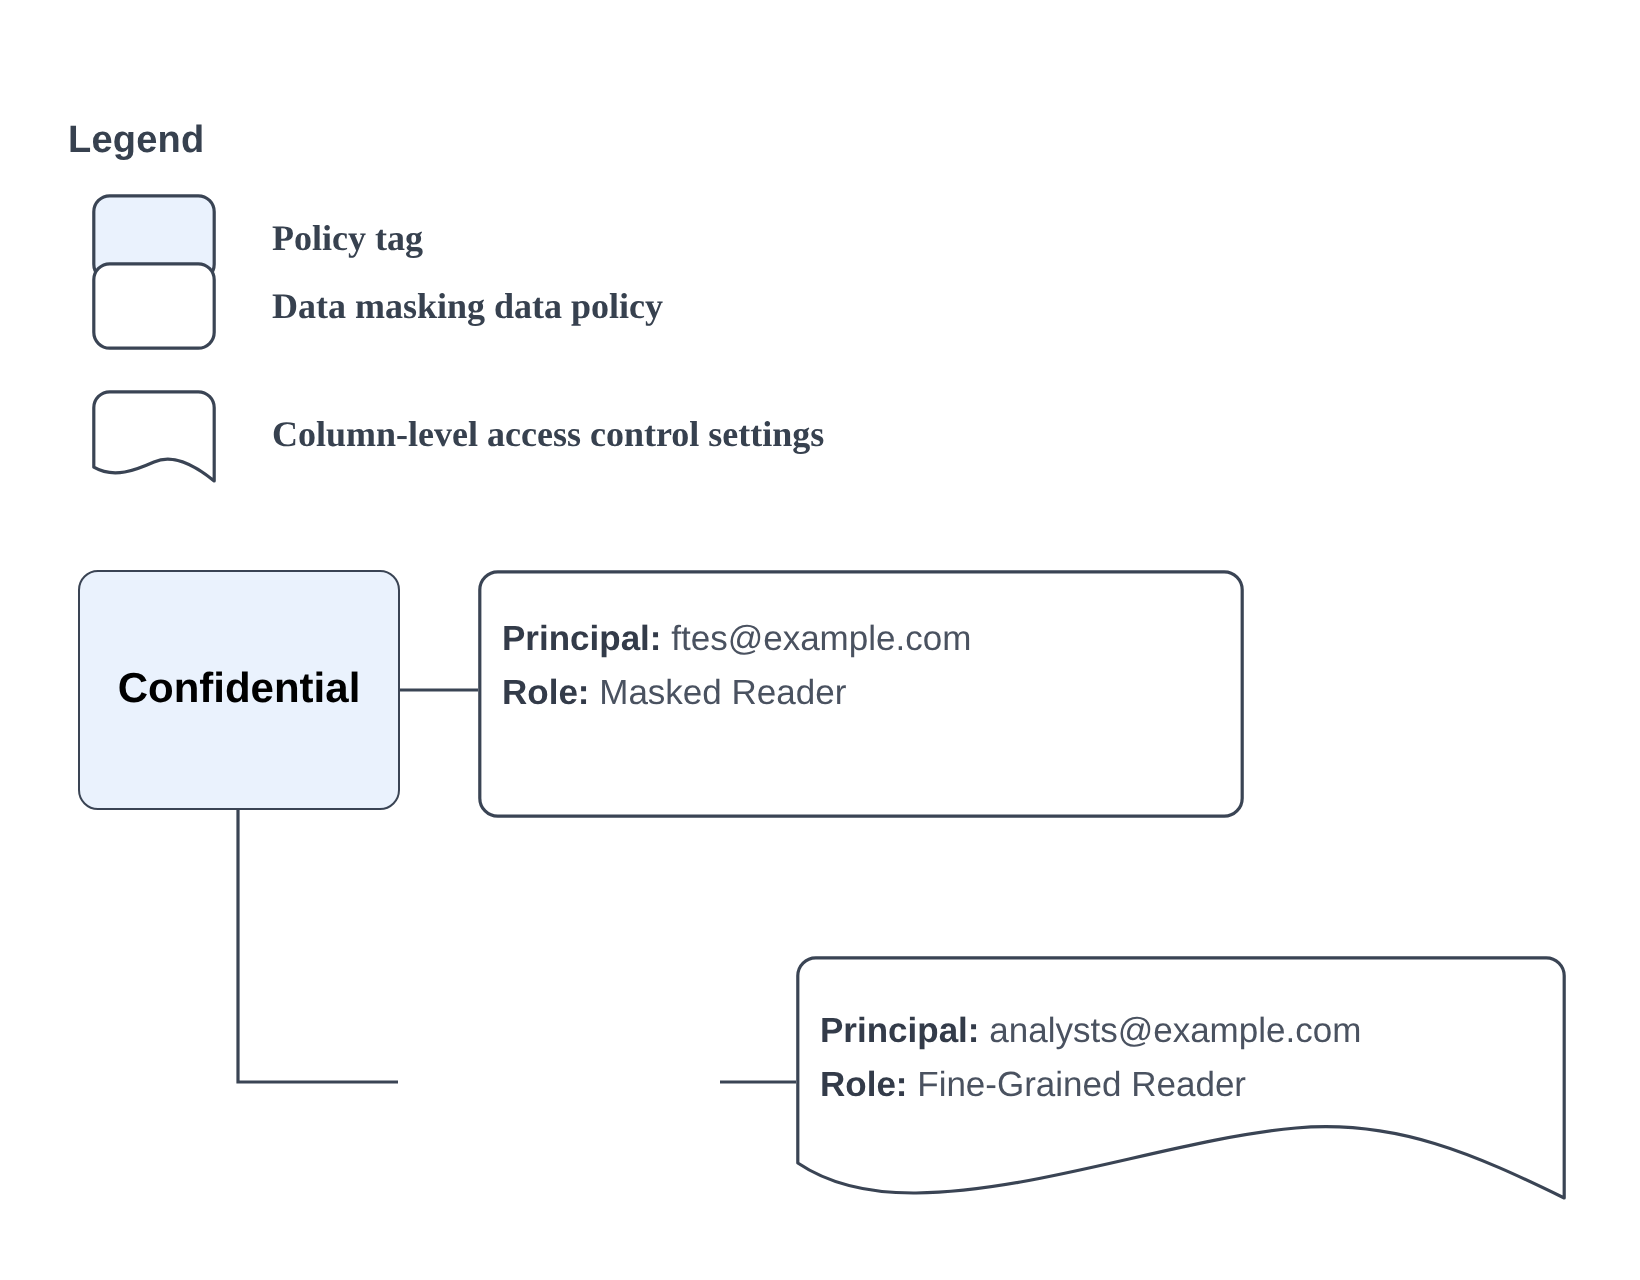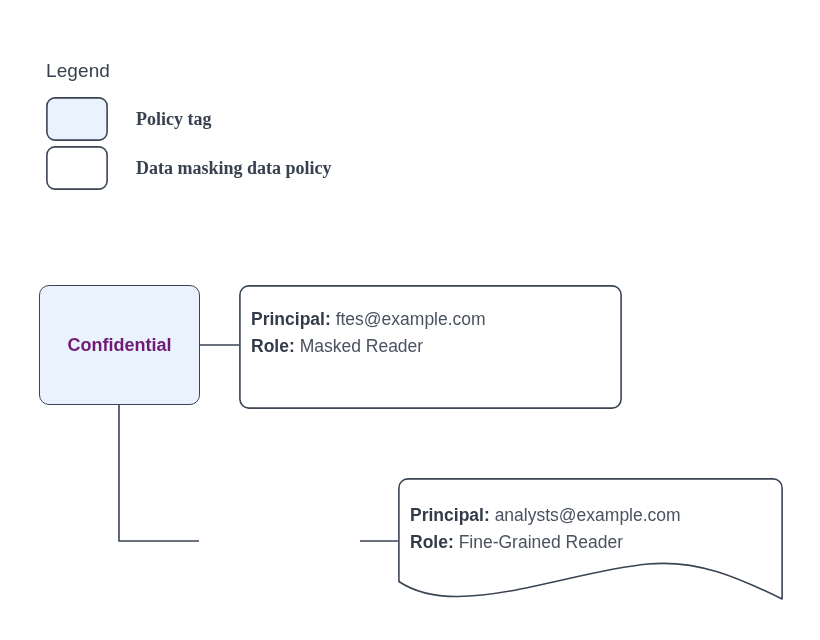--- a/index.html
+++ b/index.html
@@ -12,36 +12,36 @@
     width: 820px;
     height: 640px;
     background: #ffffff;
     font-family: "Liberation Sans", sans-serif;
     overflow: hidden;
   }
 
   
   #legend-title {
     position: absolute;
-    left: 46px;
+    left: 34px;
     top: 60px;
     font-size: 19px;
-    font-weight: normal;
+    font-weight: bold;
     color: #37414f;
     letter-spacing: 0.1px;
   }
 
   .legend-row {
     position: absolute;
     left: 46px;
     display: flex;
     align-items: center;
   }
   #legend-row-0 { top: 97px; }
-  #legend-row-1 { top: 146px; }
+  #legend-row-1 { top: 131px; }
   #legend-row-2 { top: 195px; }
 
   .legend-swatch {
     width: 62px;
     height: 44px;
     flex: 0 0 auto;
     position: relative;
   }
   .legend-swatch svg { display: block; }
 
@@ -57,23 +57,23 @@
   
   .tag-node {
     position: absolute;
     box-sizing: border-box;
     background: #eaf2fd;
     border: 1.6px solid #3a4454;
     border-radius: 10px;
     display: flex;
     align-items: center;
     justify-content: center;
-    font-size: 18px;
-    font-weight: bold;
-    color: #701a75;
+    font-size: 21px;
+    font-weight: bold;
+    color: #000000;
   }
   #node-confidential {
     left: 39px;
     top: 285px;
     width: 161px;
     height: 120px;
   }
   #node-financial {
     left: 199px;
     top: 481px;
@@ -158,20 +158,35 @@
 
   <div class="legend-row" id="legend-row-1">
     <div class="legend-swatch">
       <svg width="62" height="44" viewBox="0 0 62 44">
         <rect x="0.9" y="0.9" width="60.2" height="42.2" rx="8" ry="8" fill="#ffffff" stroke="#3a4454" stroke-width="1.6"></rect>
       </svg>
     </div>
     <div class="legend-label">Data masking data policy</div>
   </div>
 
+  <div class="legend-row" id="legend-row-2">
+    <div class="legend-swatch">
+      <svg width="62" height="48" viewBox="0 0 62 48">
+        <path d="M 0.9 8.9
+                 A 8 8 0 0 1 8.9 0.9
+                 L 53.1 0.9
+                 A 8 8 0 0 1 61.1 8.9
+                 L 61.1 45.5
+                 C 50 36.5 40 32.0 31 36.0
+                 C 22 40.0 11 44.5 0.9 38.6
+                 Z" fill="#ffffff" stroke="#3a4454" stroke-width="1.6" stroke-linejoin="round"></path>
+      </svg>
+    </div>
+    <div class="legend-label">Column-level access control settings</div>
+  </div>
 
   <div class="tag-node" id="node-confidential">
     <span>Confidential</span>
   </div>
 
 
   <div class="detail-box" id="detail-confidential">
     <svg class="detail-shape" width="383" height="124" viewBox="0 0 383 124">
       <rect x="0.9" y="0.9" width="381.2" height="122.2" rx="9" ry="9" fill="#ffffff" stroke="#3a4454" stroke-width="1.6"></rect>
     </svg>

